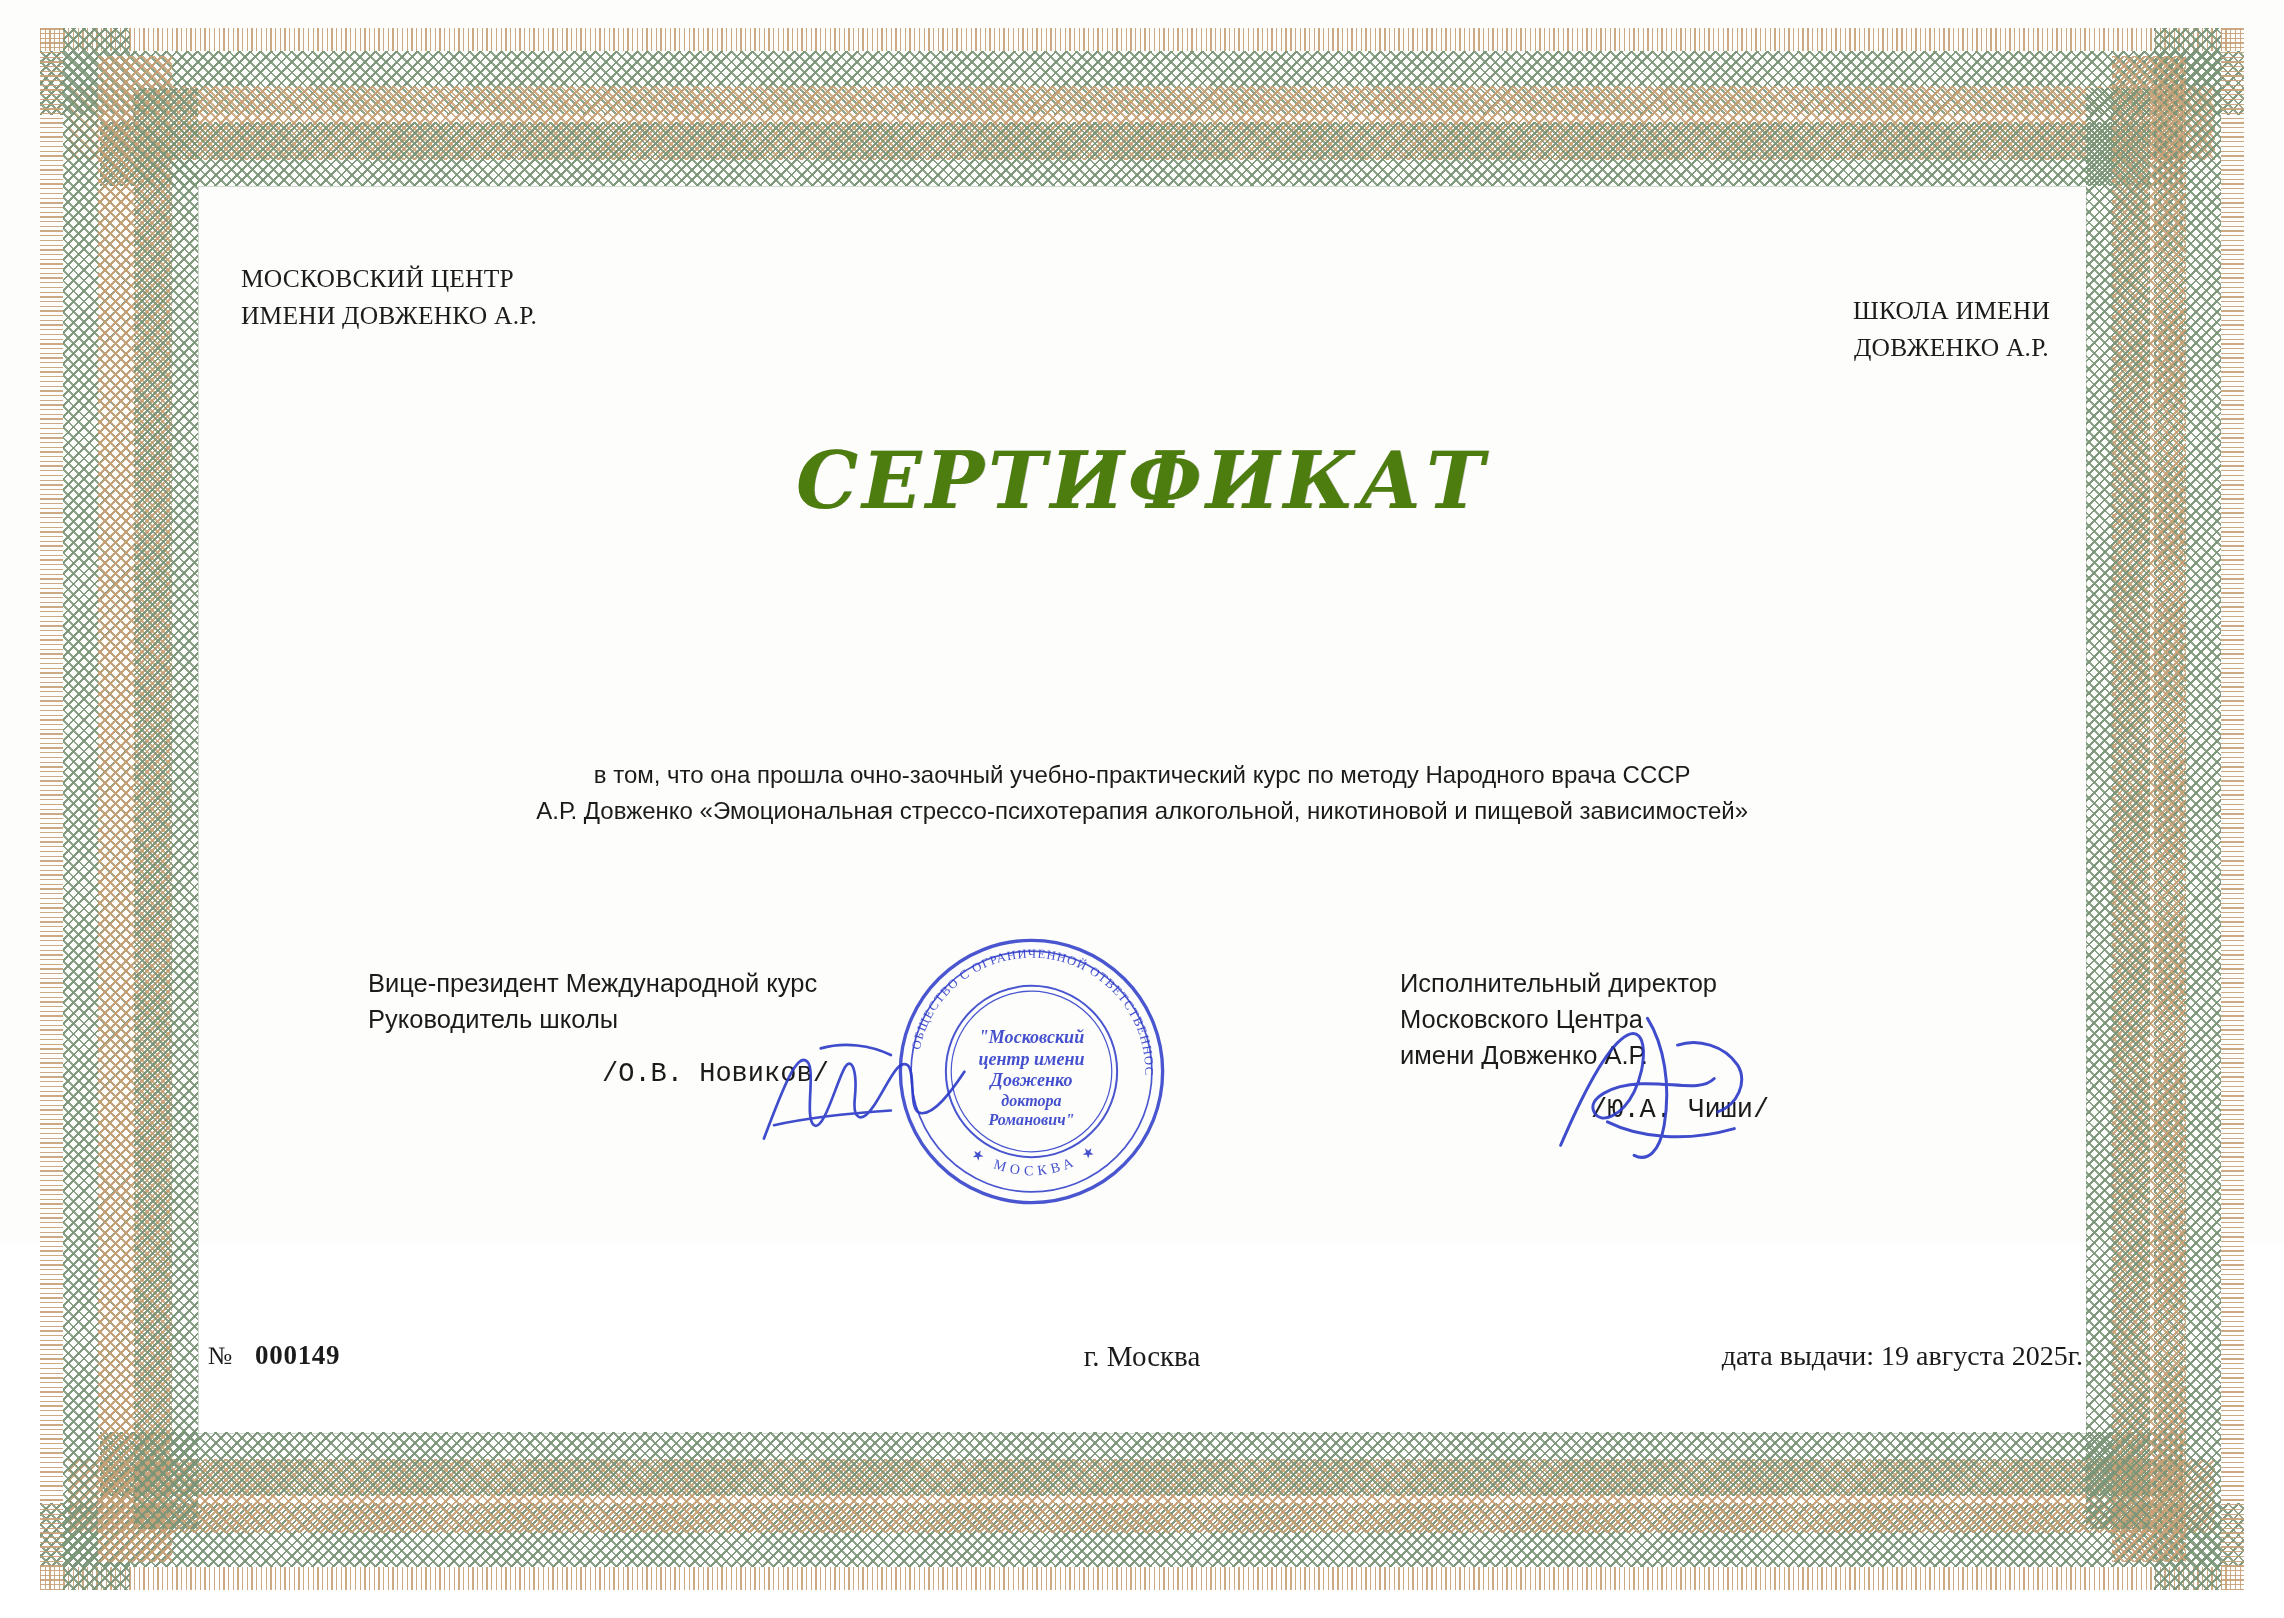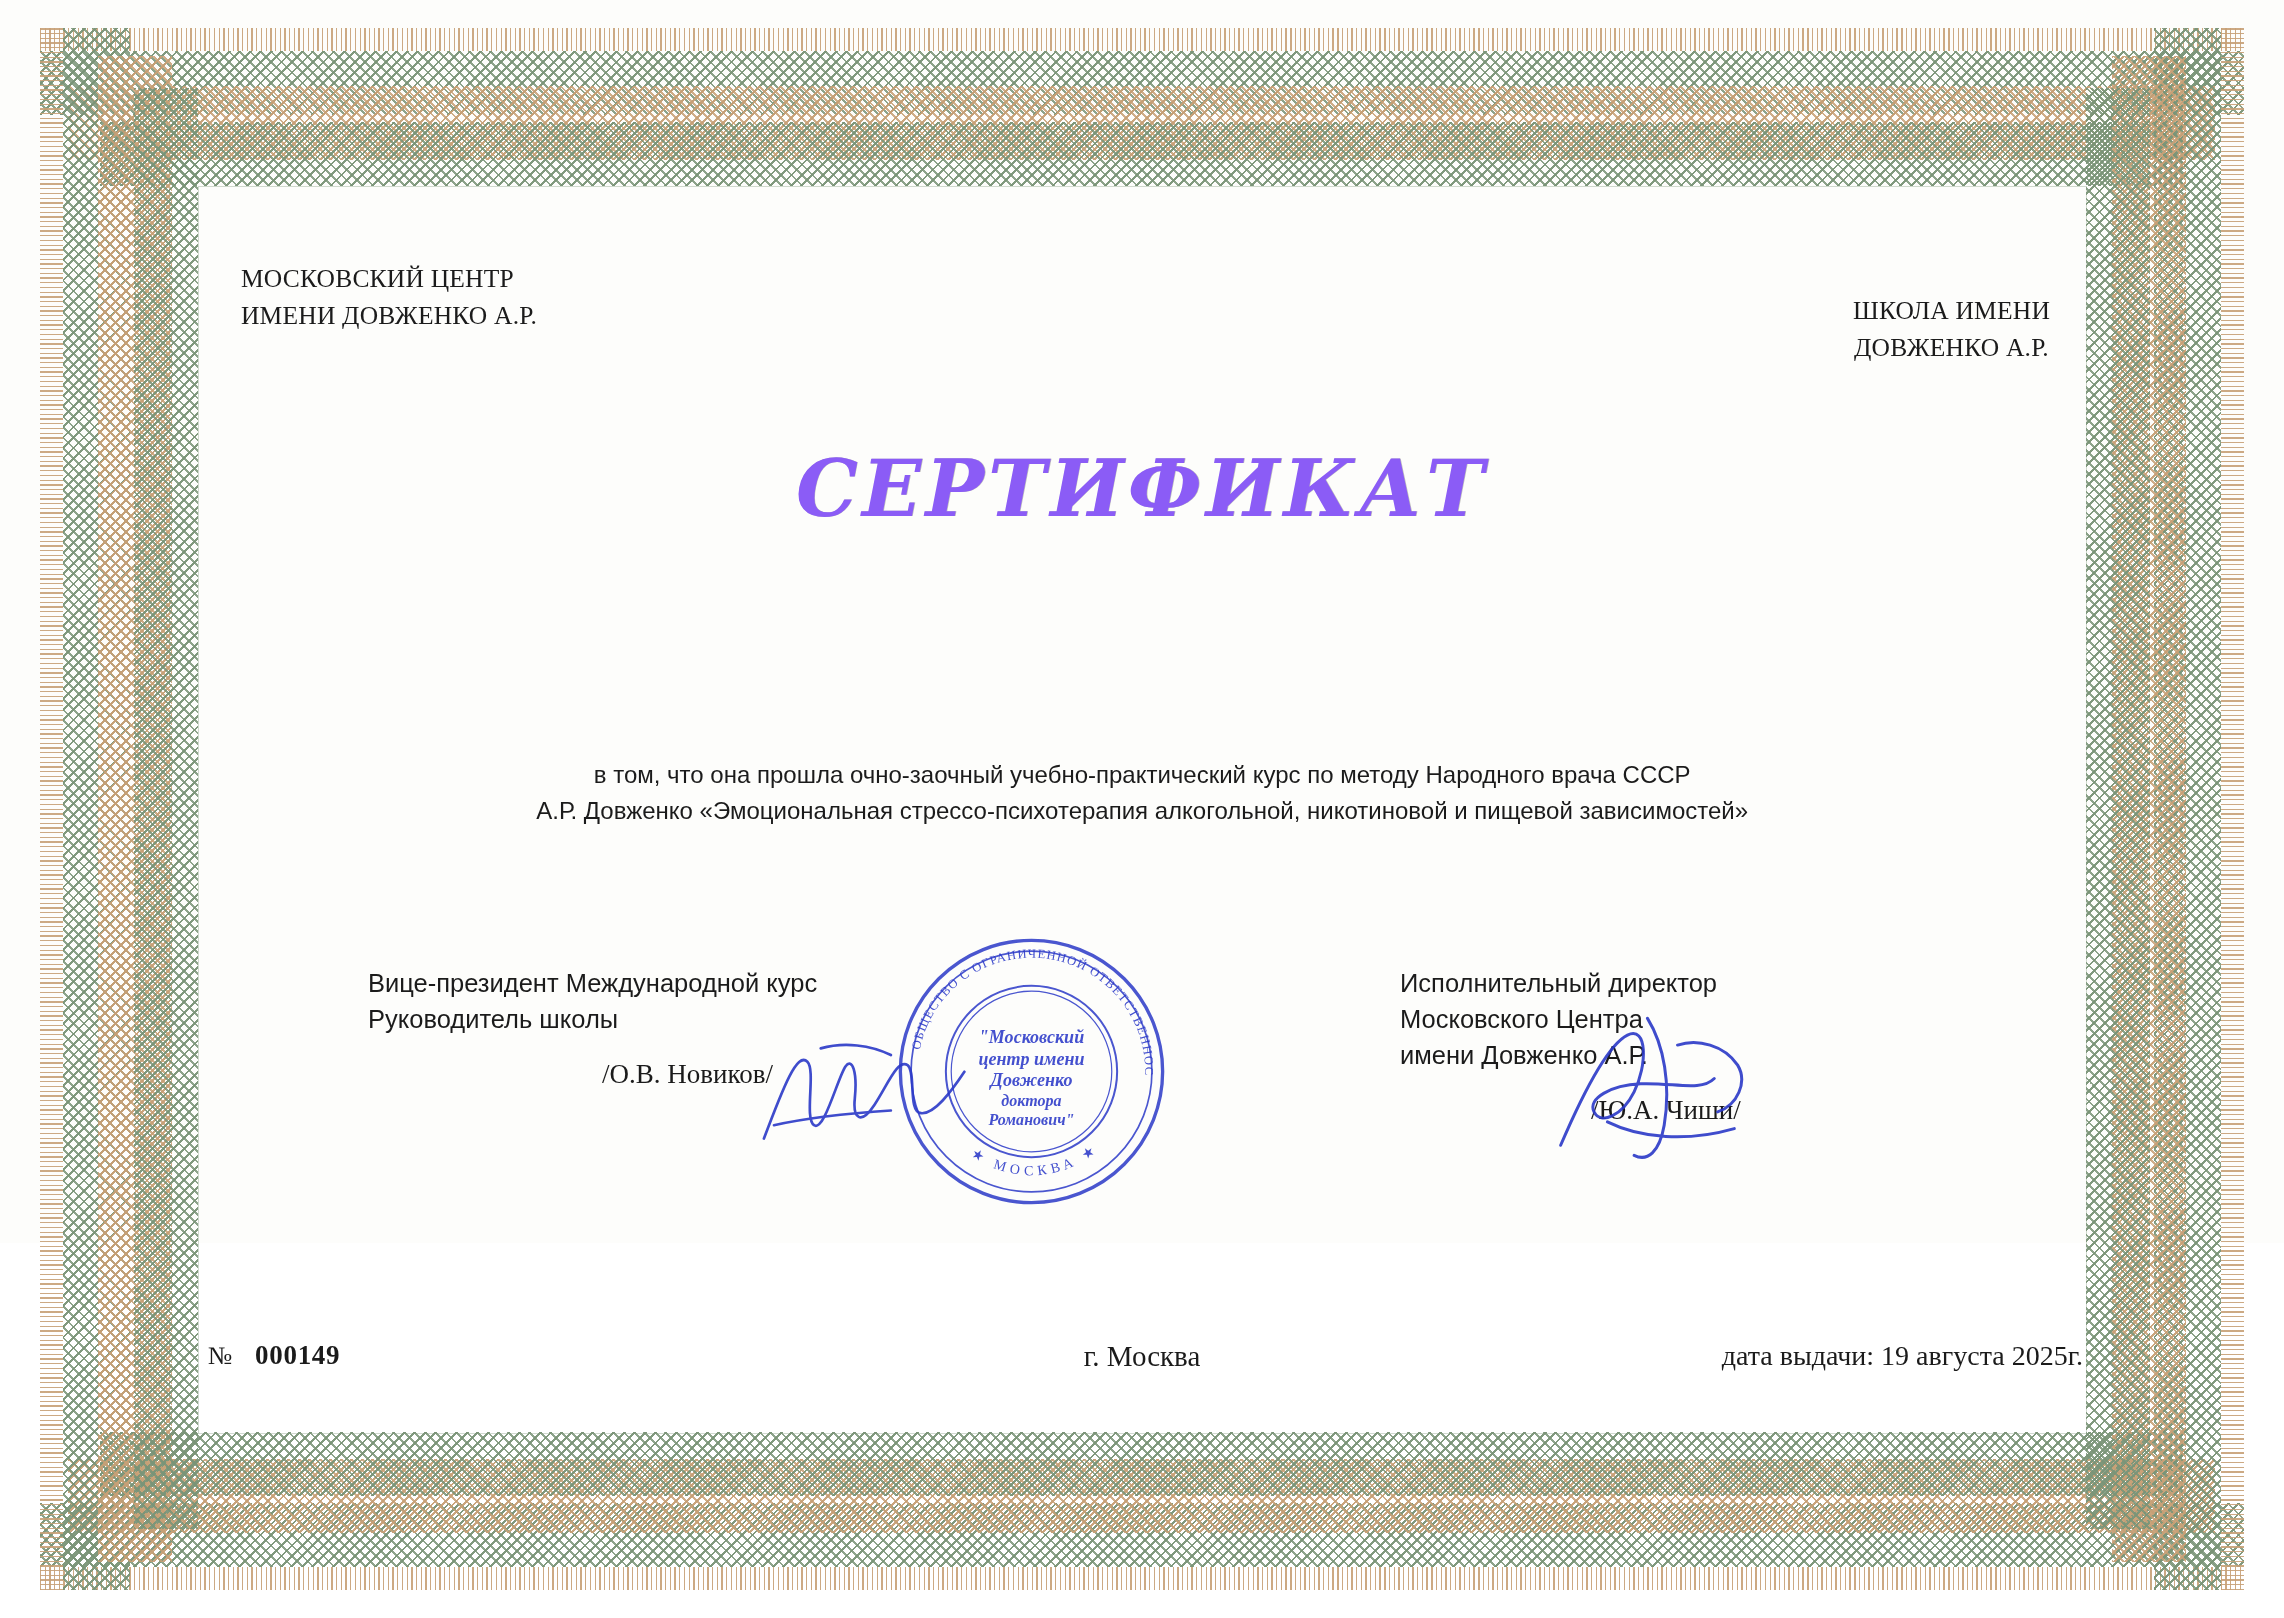--- a/index.html
+++ b/index.html
@@ -117,23 +117,22 @@
     position: absolute;
     top: 234px;
     left: 0;
     width: 100%;
     text-align: center;
     font-family: "DejaVu Serif", serif;
     font-style: italic;
     font-weight: bold;
     font-size: 78px;
     letter-spacing: 4px;
-    color: #8b5cf6;
+    color: #4d7c0f;
     text-shadow: 0.7px 0 0 rgba(0,0,0,0.25);
-    margin-top: 8px;
   }
 
   .issued-row {
     position: absolute;
     top: 415px;
     left: 0;
     width: 100%;
     display: flex;
     justify-content: center;
     align-items: baseline;
@@ -180,21 +179,21 @@
   .sig-block {
     position: absolute;
     font-family: "Liberation Sans", sans-serif;
     font-size: 25.5px;
     line-height: 1.42;
     color: #1b1b1b;
   }
   .sig-left { left: 167px; top: 0; }
   .sig-right { left: 1199px; top: 0; }
   .sig-name {
-    font-family: Liberation Serif, serif;
+    font-family: Liberation Mono, monospace;
     font-size: 27px;
     margin-top: 17.4px;
   }
   .sig-left .sig-name { margin-left: 234px; }
   .sig-right .sig-name { margin-left: 191px; }
 
   .footer {
     position: absolute;
     top: 1139px;
     left: 0;

